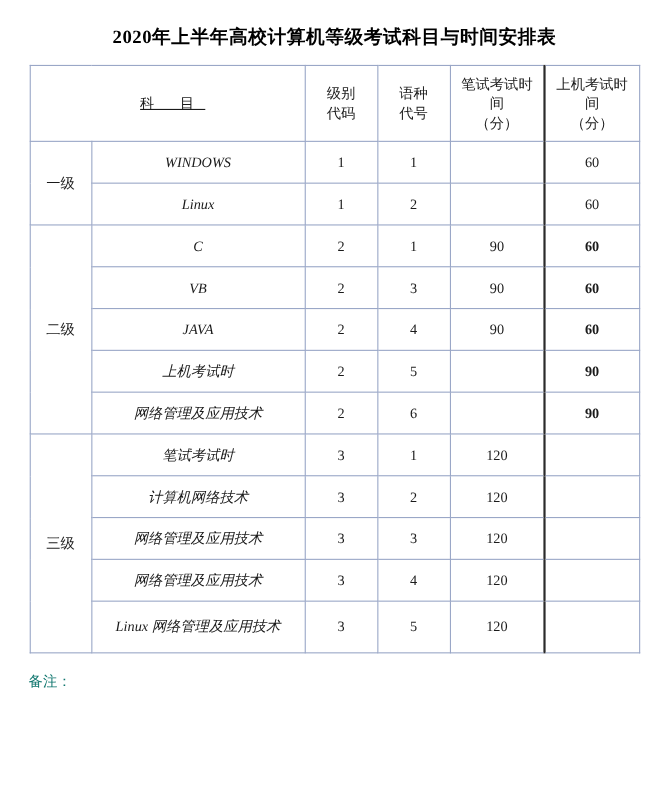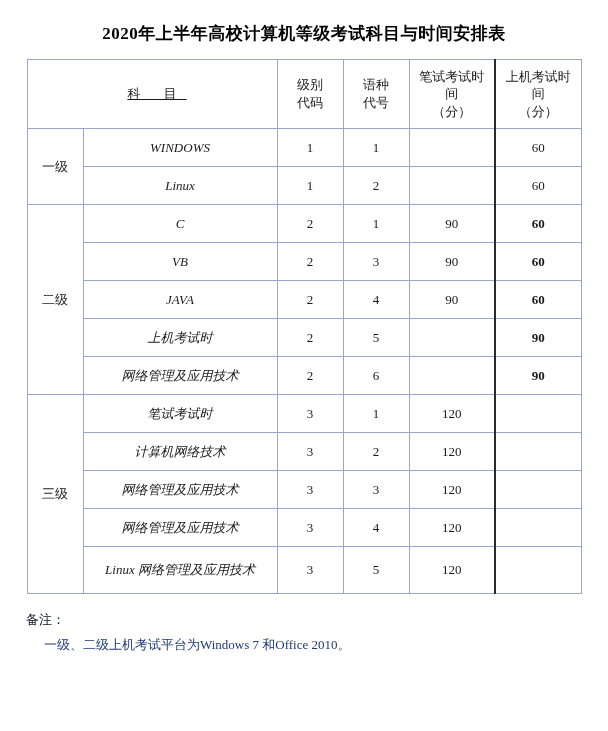--- a/index.html
+++ b/index.html
@@ -92,21 +92,21 @@
     line-height: 1.3;
     margin-left: 43px;
   }
   .notes {
     margin: 14px 0 0 26px;
     font-size: 13px;
     line-height: 1.9;
     color: #1a1a1a;
   }
   .notes .note-line-1 {
-    color: #0f172a;
+    color: #0f766e;
   }
   .notes .note-line-2 {
     color: #1f3a7a;
     margin-left: 18px;
   }
 </style>
 </head>
 <body>
 
 <div class="page">
@@ -231,16 +231,15 @@
           <td>3</td>
           <td>5</td>
           <td>120</td>
           <td class="thick-left"></td>
         </tr>
       </tbody>
   </table>
 
   <div class="notes">
     <div class="note-line-1">备注：</div>
-    <div class="note-line-2">一级、二级上机考试平台为Windows 7 和Office 2010。</div>
   </div>
 
 </div>
 
 </body></html>

